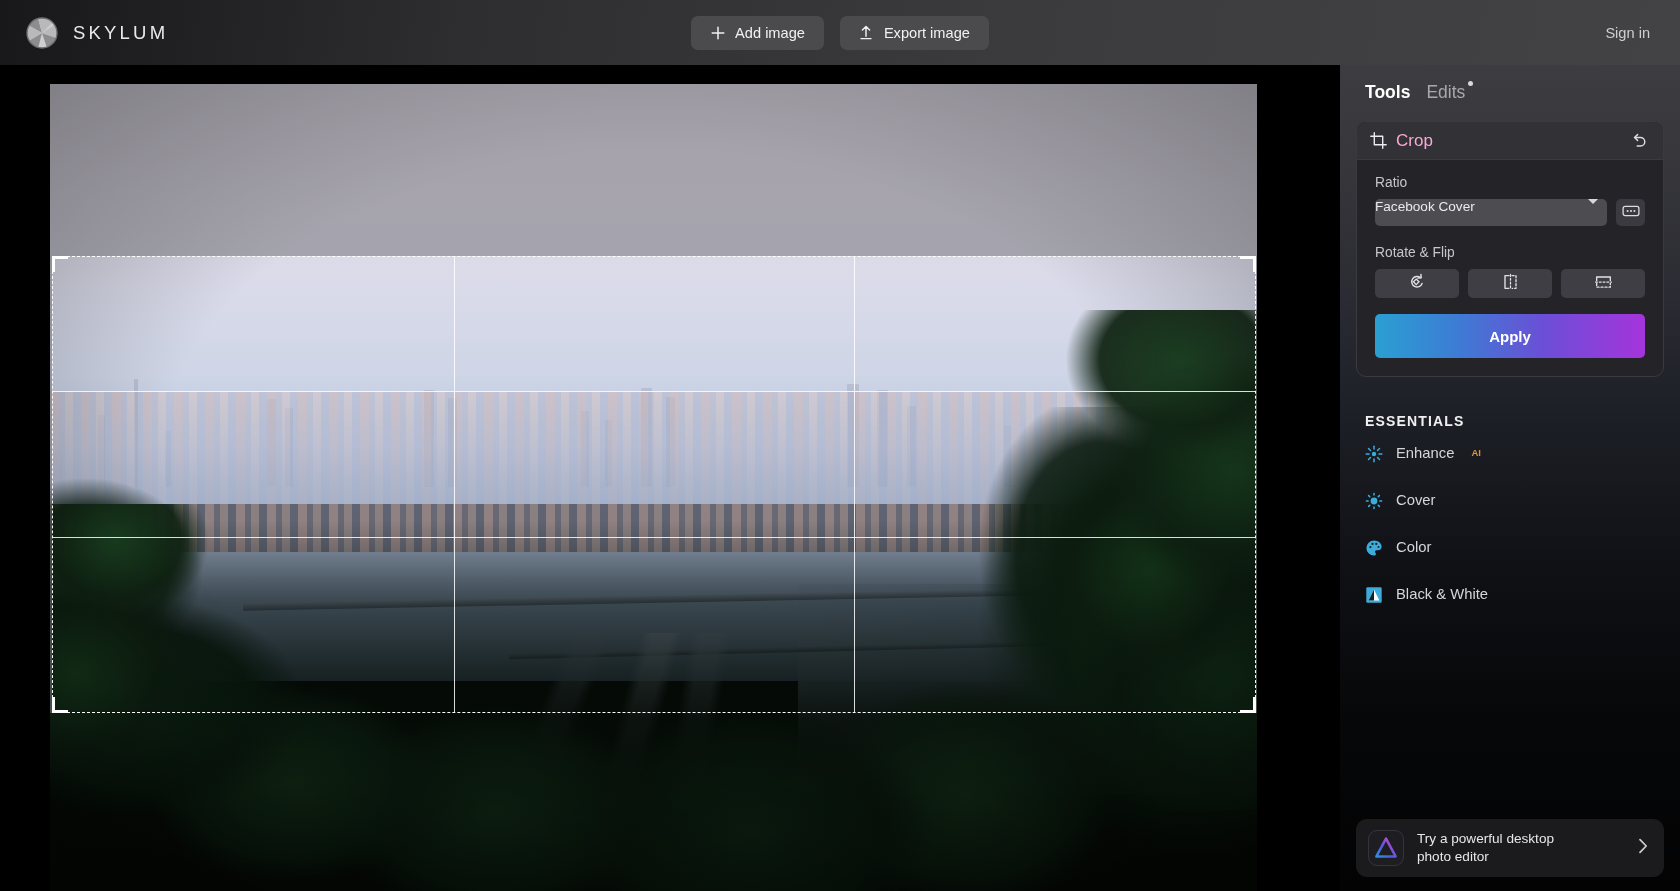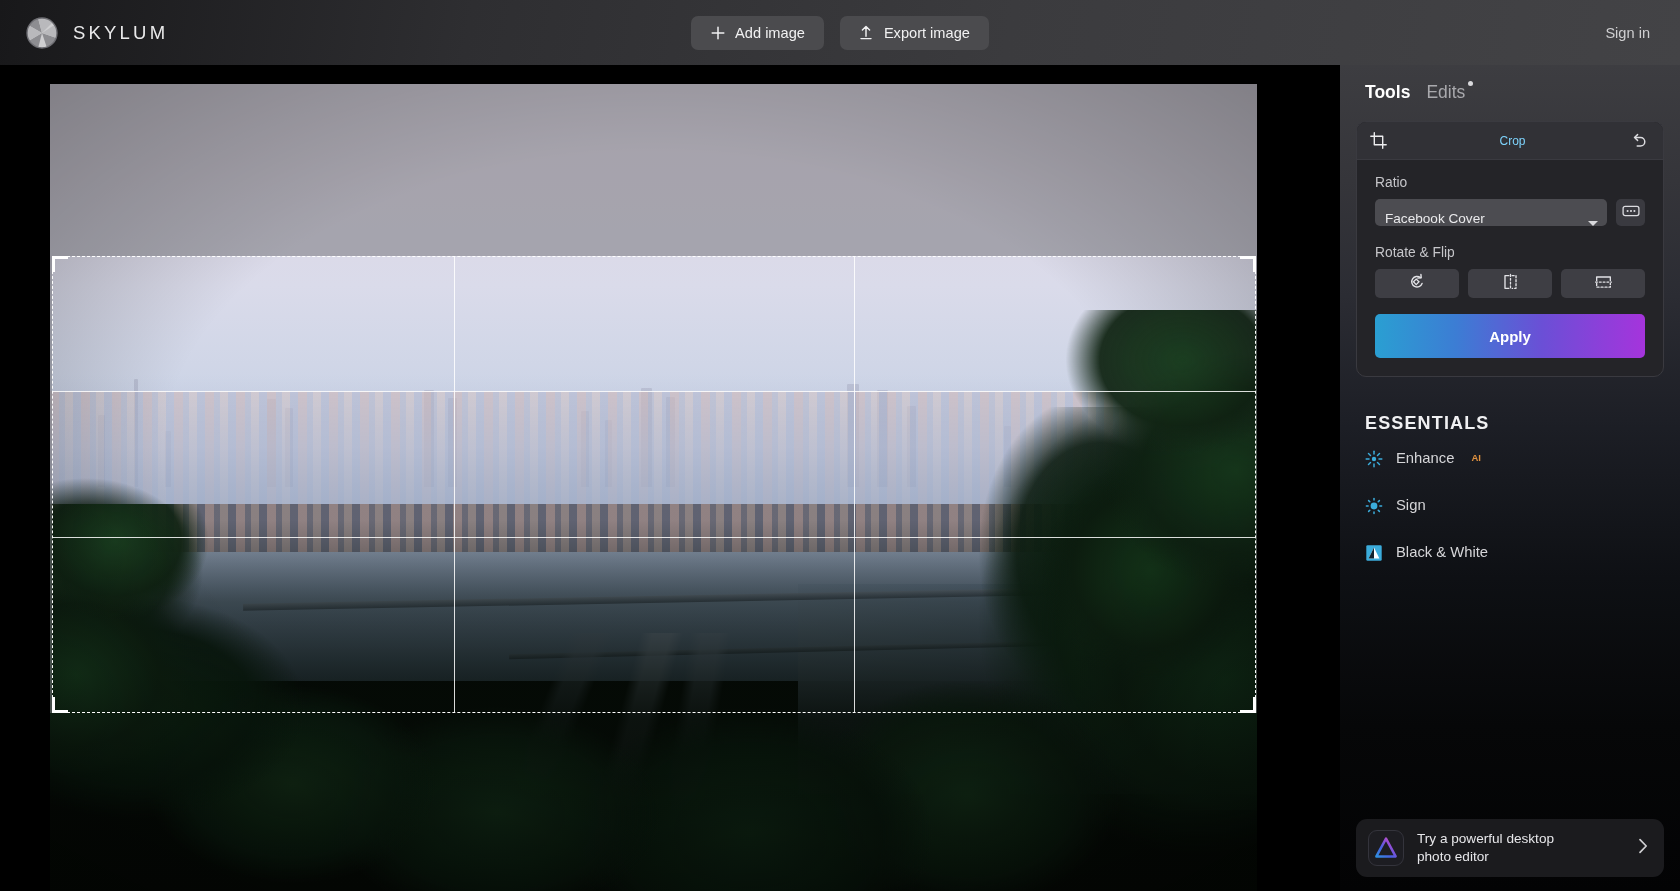--- a/index.html
+++ b/index.html
@@ -184,28 +184,28 @@
     border:1px solid #3a3a40;
     overflow:hidden;
   }
   .card-head {
     height:38px; display:flex; align-items:center;
     padding:0 14px 0 13px;
     background:#313136;
     border-bottom:1px solid #3a3a40;
   }
   .card-head .ico { width:17px; height:17px; display:flex; align-items:center; margin-right:9px; }
-  .card-title { color:#7dd3fc; font-size:12px; flex:1;text-align:center; }
+  .card-title { color:#f9a8d4; font-size:17px; flex:1; }
   .undo { width:20px; height:20px; cursor:pointer; display:flex; align-items:center; justify-content:center; }
   .card-body { padding:15px 18px 18px 18px; }
   .field-label { color:#c6c6ca; font-size:13.8px; margin-bottom:9px; }
   .ratio-row { display:flex; gap:9px; align-items:center; margin-bottom:19px; }
   .select {
     flex:1; height:27px; border-radius:5px; background:#4c4c51;
-    display:flex; align-items:flex-end; padding:0 10px;
+    display:flex; align-items:flex-start; padding:0 0;
     color:#eaeaec; font-size:13.6px; cursor:pointer; position:relative;
   }
   .select .caret {
     position:absolute; right:9px; width:0;height:0;
     border-left:5px solid transparent; border-right:5px solid transparent;
     border-top:5px solid #d8d8dc;
   }
   .sqbtn {
     width:29px; height:27px; border-radius:5px; background:#3a3a40;
     display:flex; align-items:center; justify-content:center; cursor:pointer;
@@ -217,21 +217,21 @@
   }
   .apply {
     height:44px; border-radius:5px; cursor:pointer;
     background:linear-gradient(90deg,#2a9fd2 0%,#3c7dd4 30%,#6b4fd6 62%,#a534dc 100%);
     display:flex; align-items:center; justify-content:center;
     color:#fff; font-size:15px; font-weight:700;
   }
 
   .section-title {
     margin:36px 0 0 25px;
-    color:#f0f0f2; font-size:18px; font-weight:700; letter-spacing:1.15px;
+    color:#f0f0f2; font-size:14px; font-weight:700; letter-spacing:1.15px;
   }
   .tool-list { margin-top:16px; }
   .tool-item {
     display:flex; gap:13px;
     height:28px; padding-left:25px; margin-bottom:19px; cursor:pointer;
   }
   .tool-item .ti { width:18px; height:18px; flex:none; display:flex; align-items:center; justify-content:center; }
   .tool-item .tl { color:#d6d6d9; font-size:14.8px; }
   .ai-badge { color:#e0913f; font-size:9.5px; font-weight:700; margin-left:4px; align-self:flex-start; margin-top:2px; }
 
@@ -480,23 +480,35 @@
                 <path d="M9 14.9V16.6"></path>
               <path d="M1.4 9H3.1"></path>
                 <path d="M14.9 9H16.6"></path>
               <path d="M3.6 3.6L4.8 4.8"></path>
                 <path d="M13.2 13.2L14.4 14.4"></path>
               <path d="M14.4 3.6L13.2 4.8"></path>
                 <path d="M4.8 13.2L3.6 14.4"></path>
             </g>
           </svg>
         </span>
-        <span class="tl">Sign</span>
-      </div>
-
+        <span class="tl">Cover</span>
+      </div>
+
+      <div class="tool-item">
+        <span class="ti">
+          <svg viewBox="0 0 18 18" width="18" height="18">
+            <path d="M9 1.4A7.6 7.6 0 0 0 9 16.6c1.2 0 1.9-.8 1.9-1.7 0-.5-.2-.8-.5-1.2-.3-.3-.4-.6-.4-1 0-.8.7-1.5 1.6-1.5h1.1a3.9 3.9 0 0 0 3.9-3.9C16.6 4.2 13.2 1.4 9 1.4Z" fill="#3bacdb"></path>
+            <circle cx="5.4" cy="8.1" r="1.15" fill="#16222b"></circle>
+            <circle cx="7.5" cy="4.9" r="1.15" fill="#16222b"></circle>
+            <circle cx="11.3" cy="4.9" r="1.15" fill="#16222b"></circle>
+            <circle cx="13.5" cy="8.0" r="1.05" fill="#16222b"></circle>
+          </svg>
+        </span>
+        <span class="tl">Color</span>
+      </div>
 
       <div class="tool-item">
         <span class="ti">
           <svg viewBox="0 0 18 18" width="18" height="18">
             <rect x="1.3" y="1.3" width="15.4" height="15.4" rx="1.3" fill="#3bacdb"></rect>
             <path d="M9 3.6 L14.4 14.4 H3.6 Z" fill="#ffffff"></path>
             <path d="M9 3.6 L9 14.4 H3.6 Z" fill="#12222c"></path>
           </svg>
         </span>
         <span class="tl">Black &amp; White</span>

